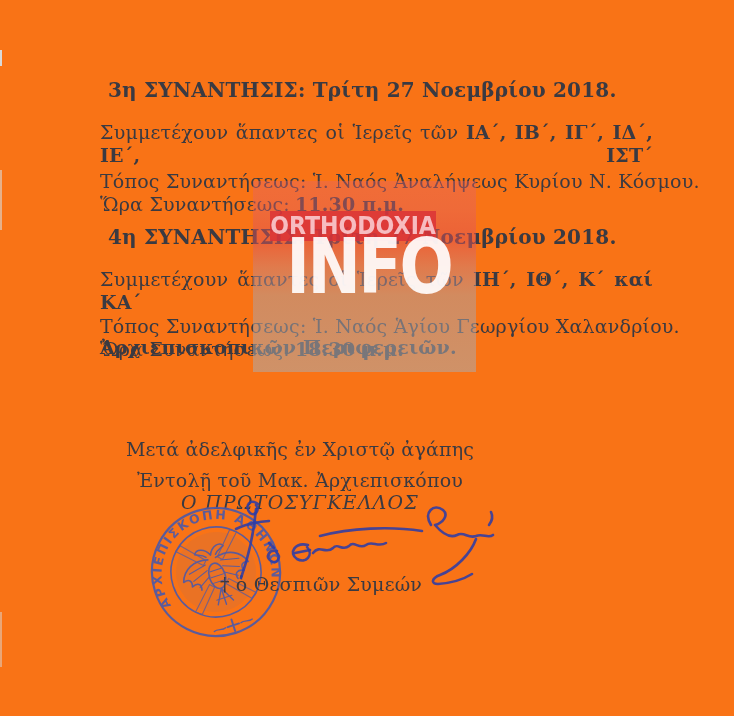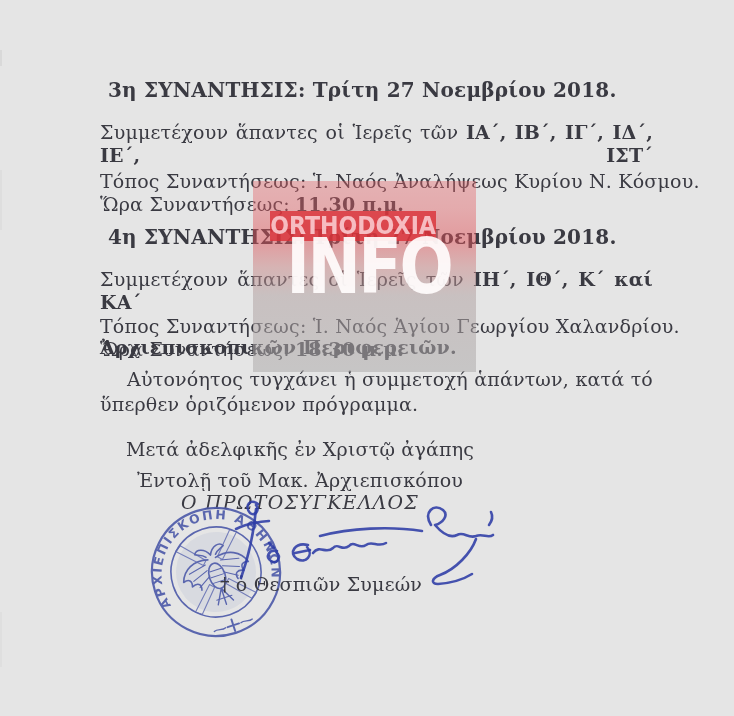--- a/index.html
+++ b/index.html
@@ -1,18 +1,18 @@
 <!DOCTYPE html>
 <html><head>
 <meta charset="utf-8">
 <style>
   html,body{margin:0;padding:0;background:#ffffff;}
   #page{
     position:relative; width:734px; height:716px; overflow:hidden;
-    background:#e5e5e5; color:#3a3a42;
+    background:#f97316; color:#3a3a42;
     font-family:"DejaVu Serif","Liberation Serif",serif;
   }
   .line{position:absolute; white-space:nowrap; font-size:19px; line-height:23px; letter-spacing:.2px;}
   .heading{font-weight:bold; font-size:20px;}
   .b{font-weight:bold;margin-top:44px;}
   .just{white-space:normal; width:553px; text-align:justify; text-align-last:justify;}
   .center{left:0; width:600px; text-align:center; white-space:nowrap;}
   .caps{letter-spacing:1.2px;}
   .indent{text-indent:27px;}
   .gap{margin-left:5px;}
@@ -69,22 +69,20 @@
   <div class="line heading" style="left:108px;top:226px;">4η ΣΥΝΑΝΤΗΣΙΣ: Τρίτη 27 Νοεμβρίου 2018.</div>
 
   <div class="line just" style="left:100px;top:268px;"><span>Συμμετέχουν ἅπαντες οἱ Ἱερεῖς τῶν</span> <span class="b">ΙΗ´, ΙΘ´, Κ´ καί ΚΑ´</span></div>
 
   <div class="line b" style="left:100px;top:292px;">Ἀρχιεπισκοπικῶν Περιφερειῶν.</div>
 
   <div class="line" style="left:100px;top:315px;">Τόπος Συναντήσεως: Ἱ. Ναός Ἁγίου Γεωργίου Χαλανδρίου.</div>
 
   <div class="line" style="left:100px;top:338px;"><span>Ὥρα Συναντήσεως:</span><span class="b gap">18.30 μ.μ.</span></div>
 
-  <div class="line just indent" style="left:100px;top:368px;">Αὐτονόητος τυγχάνει ἡ συμμετοχή ἁπάντων, κατά τό</div>
-  <div class="line" style="left:100px;top:393px;">ὕπερθεν ὁριζόμενον πρόγραμμα.</div>
 
   <div class="line center" style="top:438px;">Μετά ἀδελφικῆς ἐν Χριστῷ ἀγάπης</div>
   <div class="line center" style="top:469px;">Ἐντολῇ τοῦ Μακ. Ἀρχιεπισκόπου</div>
   <div class="line center caps" style="top:491px;font-style:italic;">Ο ΠΡΩΤΟΣΥΓΚΕΛΛΟΣ</div>
   <div class="line center" style="top:573px;z-index:3;padding-left:21px;">† ὁ Θεσπιῶν Συμεών</div>
 
   <svg style="left:142px;top:500px;z-index:2;" width="150" height="146" viewBox="0 0 150 146">
     <g transform="rotate(-18 74 72)" opacity=".9">
       <circle cx="74" cy="72" r="64" class="sealstroke" stroke-width="2.2"></circle>
       <circle cx="74" cy="72" r="45" class="sealstroke" stroke-width="1.6"></circle>

